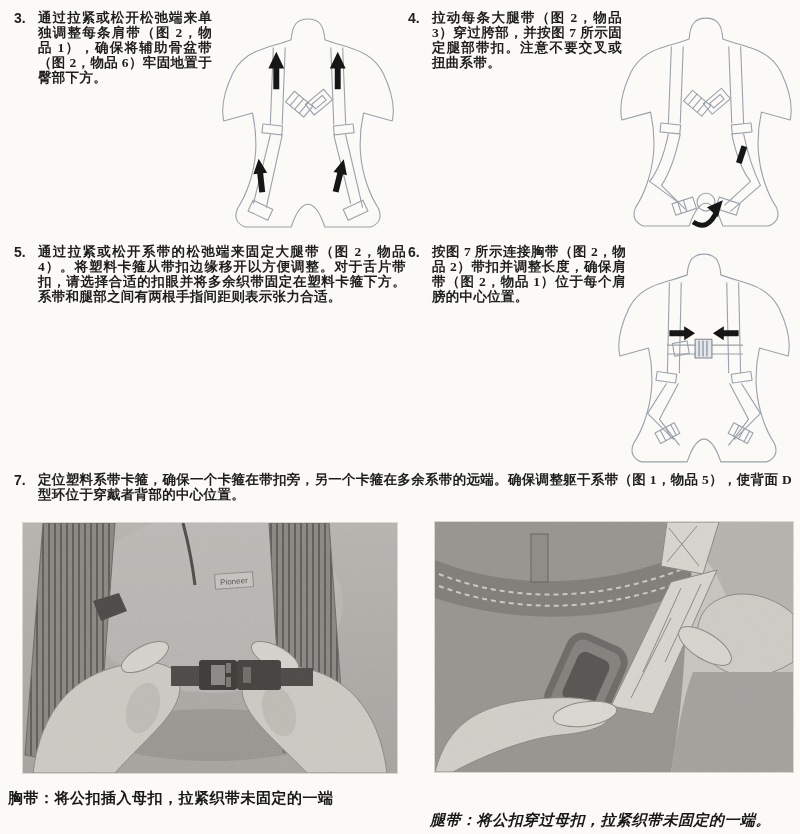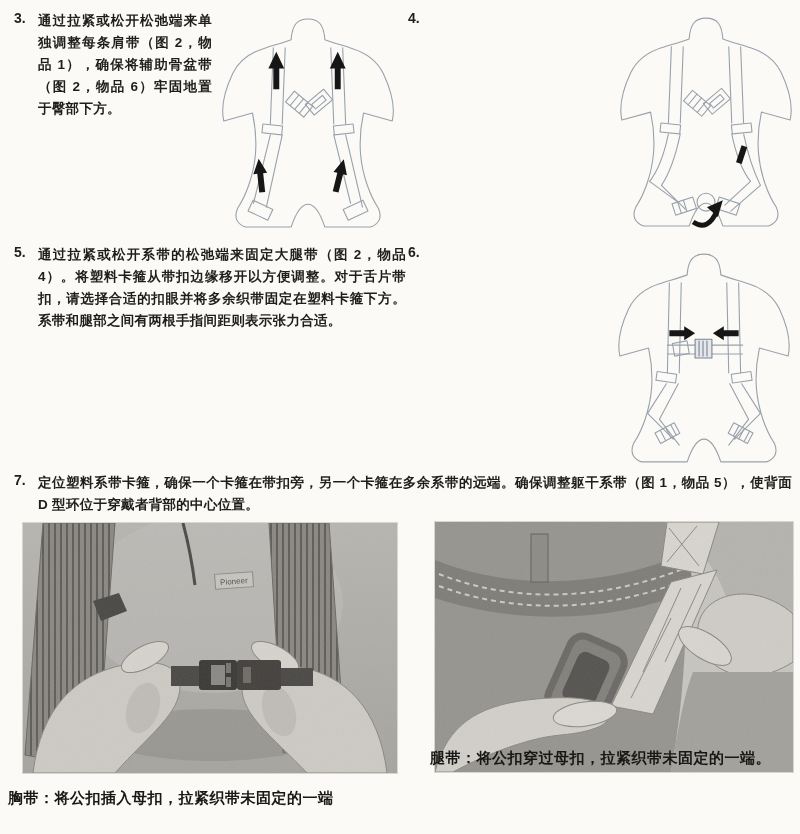--- a/index.html
+++ b/index.html
@@ -11,22 +11,22 @@
   .page{
     position:relative;width:800px;height:834px;
     background:#fbfaf7;
     color:#1e1e1c;overflow:hidden;
   }
   .step{position:absolute;display:flex;align-items:flex-start;}
   .step .num{
     flex:0 0 24px;font-size:14px;font-weight:600;line-height:17.5px;
   }
   .step .txt{
-    flex:1;font-size:13.5px;font-weight:600;line-height:22px;
-    text-align:justify;letter-spacing:.3px;
+    flex:1;font-size:13.5px;font-weight:600;line-height:15px;
+    text-align:justify;letter-spacing:.3px;font-family:Liberation Serif, serif;
   }
   .fig{position:absolute;}
   .fig svg{display:block;width:100%;height:100%;}
   .photo{position:absolute;margin:0;box-shadow:0 0 0 1px #d8d6d1;}
   .photo svg{display:block;width:100%;height:100%;}
   .caption{
     position:absolute;font-size:15px;font-weight:700;
     letter-spacing:.5px;color:#181816;white-space:nowrap;
   }
 </style>
@@ -69,20 +69,21 @@
         <path d="M63 40 L55 57 L60 57 L60 78 L66 78 L66 57 L71 57 Z"></path>
         <path d="M125 40 L117 57 L122 57 L122 78 L128 78 L128 57 L133 57 Z"></path>
         <path d="M47 148 L40 163 L44 163 L44 182 L50 182 L50 163 L54 163 Z" transform="rotate(-6 47 165)"></path>
         <path d="M127 148 L120 163 L124 163 L124 182 L130 182 L130 163 L134 163 Z" transform="rotate(14 127 165)"></path>
       </g>
     </svg>
   </div>
 
   <section class="step" style="left:408px;top:10px;width:214px;">
     <span class="num">4.</span>
+    <div class="txt">拉动每条大腿带（图 2，物品 3）穿过胯部，并按图 7 所示固定腿部带扣。注意不要交叉或扭曲系带。</div>
   </section>
 
   <div class="fig" style="left:612px;top:10px;width:188px;height:232px;">
     <svg viewBox="0 0 190 232">
       <g stroke="#98a1ab" stroke-width="1.1" fill="none" stroke-linejoin="round" stroke-linecap="round">
         <path d="M78 28 C79 13 84 7 95 7 C106 7 111 13 112 28 C120 31 131 34 140 37 C156 42 165 50 171 62 C179 79 183 97 180 110 L151 102 C148 116 147 130 148 143 C150 166 158 186 166 198 C170 207 167 214 158 217 L112 217 C107 202 101 194 95 194 C89 194 83 202 78 217 L32 217 C23 214 20 207 24 198 C32 186 40 166 42 143 C43 130 42 116 39 102 L10 110 C7 97 11 79 19 62 C25 50 34 42 50 37 C59 34 70 31 78 28 Z"></path>
         <path d="M60 36 L57 113 M72 36 L69 113"></path>
         <path d="M118 36 L121 113 M130 36 L133 113"></path>
         <g transform="rotate(40 86 93)">
             <rect x="74" y="86" width="24" height="14"></rect>
@@ -115,20 +116,21 @@
     </svg>
   </div>
 
   <section class="step" style="left:14px;top:244px;width:392px;">
     <span class="num">5.</span>
     <div class="txt">通过拉紧或松开系带的松弛端来固定大腿带（图 2，物品 4）。将塑料卡箍从带扣边缘移开以方便调整。对于舌片带扣，请选择合适的扣眼并将多余织带固定在塑料卡箍下方。系带和腿部之间有两根手指间距则表示张力合适。</div>
   </section>
 
   <section class="step" style="left:408px;top:244px;width:218px;">
     <span class="num">6.</span>
+    <div class="txt">按图 7 所示连接胸带（图 2，物品 2）带扣并调整长度，确保肩带（图 2，物品 1）位于每个肩膀的中心位置。</div>
   </section>
 
   <div class="fig" style="left:610px;top:246px;width:188px;height:222px;">
     <svg viewBox="0 0 190 222">
       <g stroke="#98a1ab" stroke-width="1.1" fill="none" stroke-linejoin="round" stroke-linecap="round">
         <path d="M78 28 C79 13 84 7 95 7 C106 7 111 13 112 28 C120 31 131 34 140 37 C156 42 165 50 171 62 C179 79 183 97 180 110 L151 102 C148 116 147 130 148 143 C150 166 158 186 166 198 C170 207 167 214 158 217 L112 217 C107 202 101 194 95 194 C89 194 83 202 78 217 L32 217 C23 214 20 207 24 198 C32 186 40 166 42 143 C43 130 42 116 39 102 L10 110 C7 97 11 79 19 62 C25 50 34 42 50 37 C59 34 70 31 78 28 Z"></path>
         <path d="M60 36 L58 127 M72 36 L70 127"></path>
         <path d="M118 36 L120 127 M130 36 L132 127"></path>
         <path d="M58 99 L134 99 M58 108 L134 108"></path>
         <rect x="64" y="96" width="15" height="13" transform="rotate(-10 71 102)"></rect>
@@ -248,15 +250,15 @@
       <g>
         <path d="M0 250 C12 202 44 184 92 178 C142 172 170 178 174 190 C178 202 158 210 126 213 C88 216 40 238 18 250 Z" fill="#d2cfc9" stroke="#8a8884"></path>
         <ellipse cx="150" cy="192" rx="32" ry="12" fill="#dbd8d2" stroke="#8a8884" transform="rotate(-8 150 192)"></ellipse>
       </g>
       <path d="M236 250 C244 200 250 170 258 150 L358 150 L358 250 Z" fill="#a3a19c"></path>
       <rect width="358" height="250" filter="url(#noiseR)" opacity="0.10"></rect>
     </svg>
   </figure>
 
   <div class="caption" style="left:8px;top:789px;">胸带：将公扣插入母扣，拉紧织带未固定的一端</div>
-  <div class="caption" style="left:430px;top:749px;">腿带：将公扣穿过母扣，拉紧织带未固定的一端。</div>
+  <div class="caption" style="left:430px;top:811px;font-style:italic;">腿带：将公扣穿过母扣，拉紧织带未固定的一端。</div>
 
 </div>
 
 </body></html>

